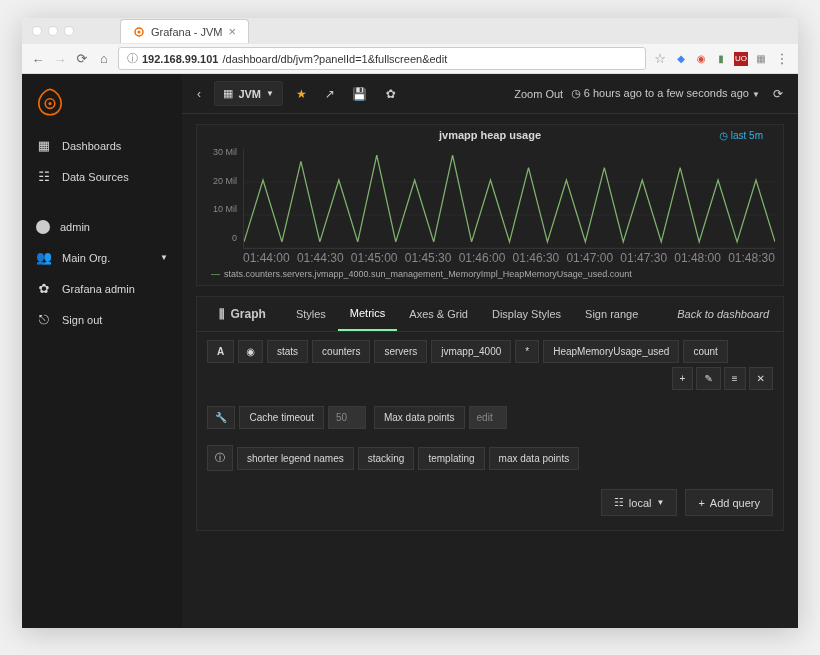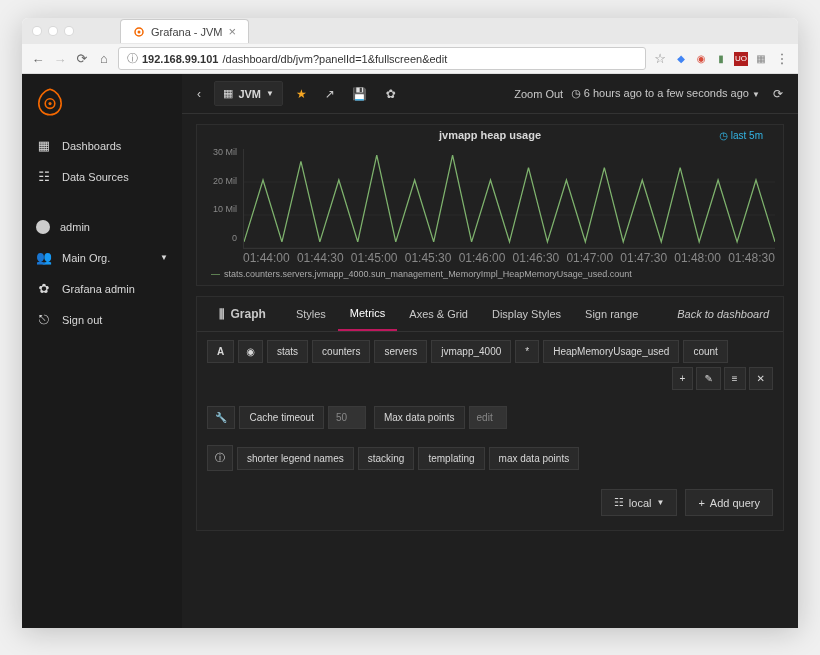--- a/index.html
+++ b/index.html
@@ -40,21 +40,21 @@
 .yaxis span { font-size: 9px; color: #888; text-align: right; }
 .plot { height: 100px; border-bottom: 1px solid #333; border-left: 1px solid #333; position: relative; }
 .xaxis { display: flex; justify-content: space-between; padding: 2px 0; }
 .xaxis span { font-size: 12px; color: #888; }
 .legend { padding: 4px 8px 6px 14px; font-size: 9px; color: #aaa; }
 .legend-swatch { color: #7eb26d; margin-right: 4px; }
 
 .editor { background: #212121; border: 1px solid #2e2e2e; }
 .editor-tabs { display: flex; align-items: center; border-bottom: 1px solid #333; padding: 0 10px; }
 .etab { padding: 10px 12px; font-size: 11px; color: #c8c8c8; cursor: pointer; }
-.etab.active { border-bottom: 2px solid #be185d; color: #fff; }
+.etab.active { border-bottom: 2px solid #86efac; color: #fff; }
 .etab-title { font-weight: 600; font-size: 12px; padding-right: 18px; display: flex; align-items: center; gap: 6px; }
 .back-link { margin-left: auto; padding: 10px 4px; font-size: 11px; color: #c8c8c8; cursor: pointer; font-style: italic; }
 
 .query-row { display: flex; align-items: center; gap: 4px; padding: 8px 10px; flex-wrap: wrap; }
 .seg { background: #2a2a2a; border: 1px solid #3a3a3a; padding: 5px 9px; font-size: 10px; color: #d8d8d8; cursor: pointer; white-space: nowrap; }
 .seg.letter { font-weight: 600; }
 .seg.icon { padding: 5px 7px; }
 .seg-input { background: #333; border: 1px solid #3a3a3a; padding: 5px 7px; font-size: 10px; color: #888; width: 38px; }
 .seg-group { display: flex; gap: 3px; margin-left: auto; }
 

